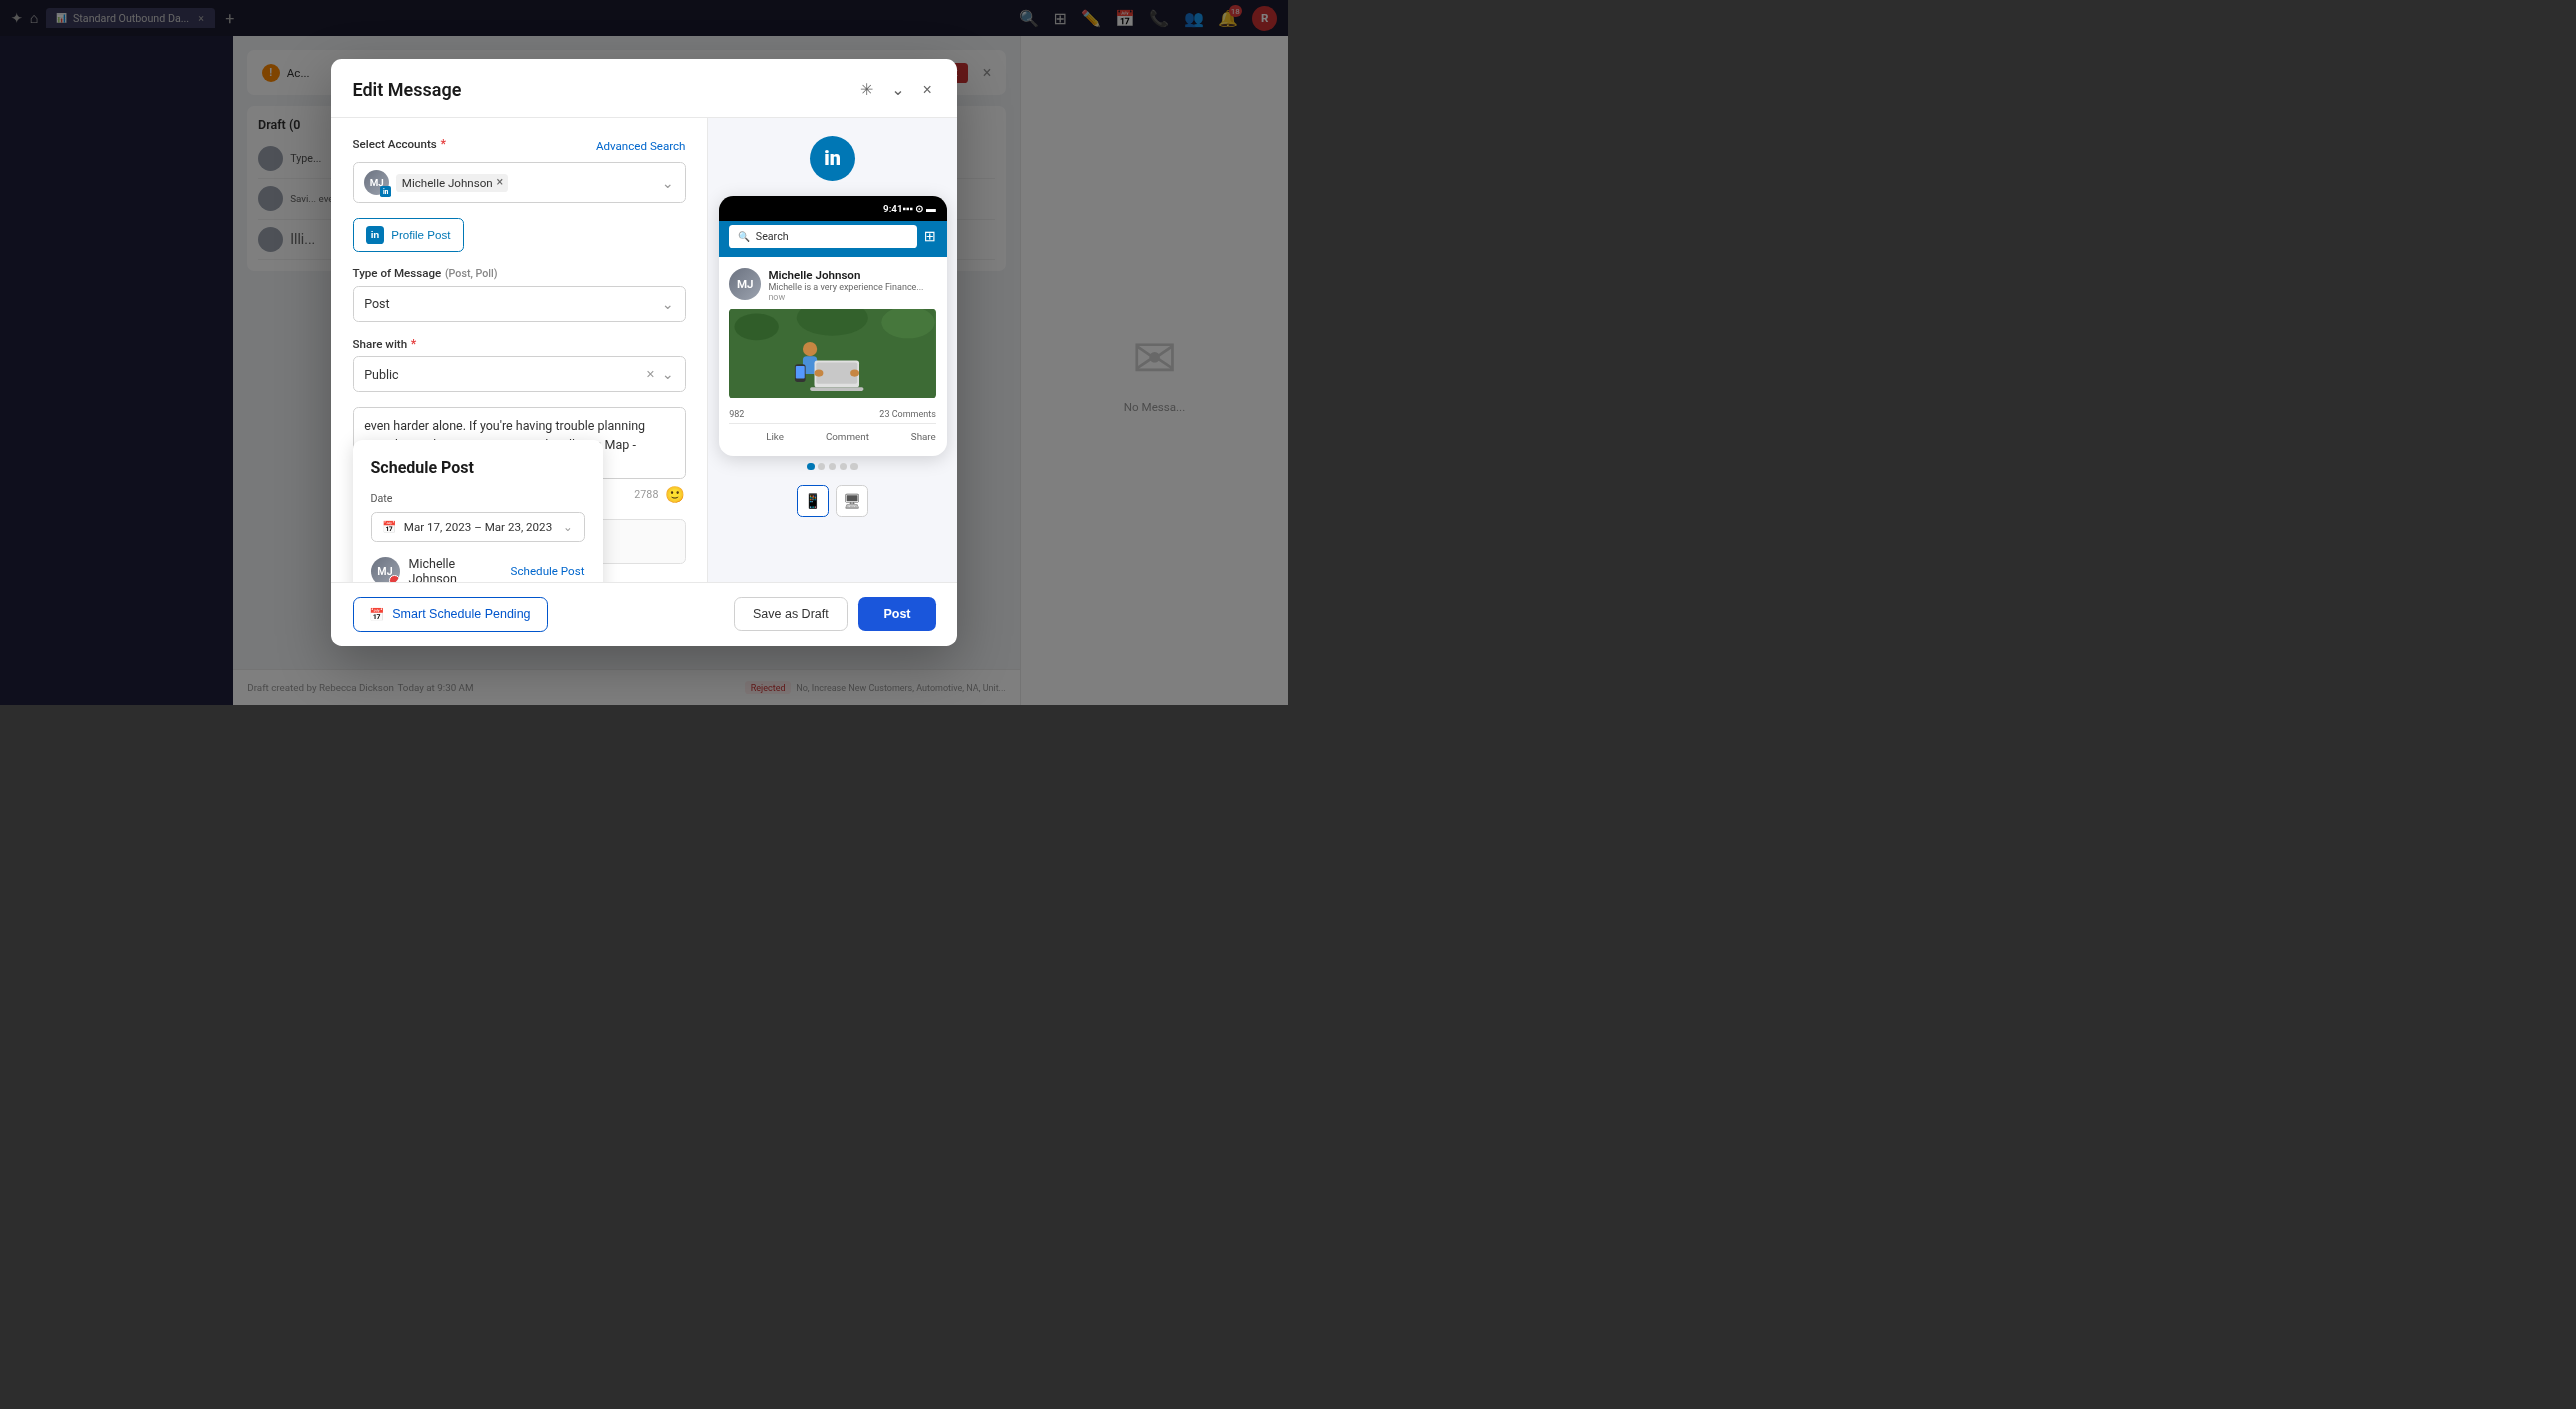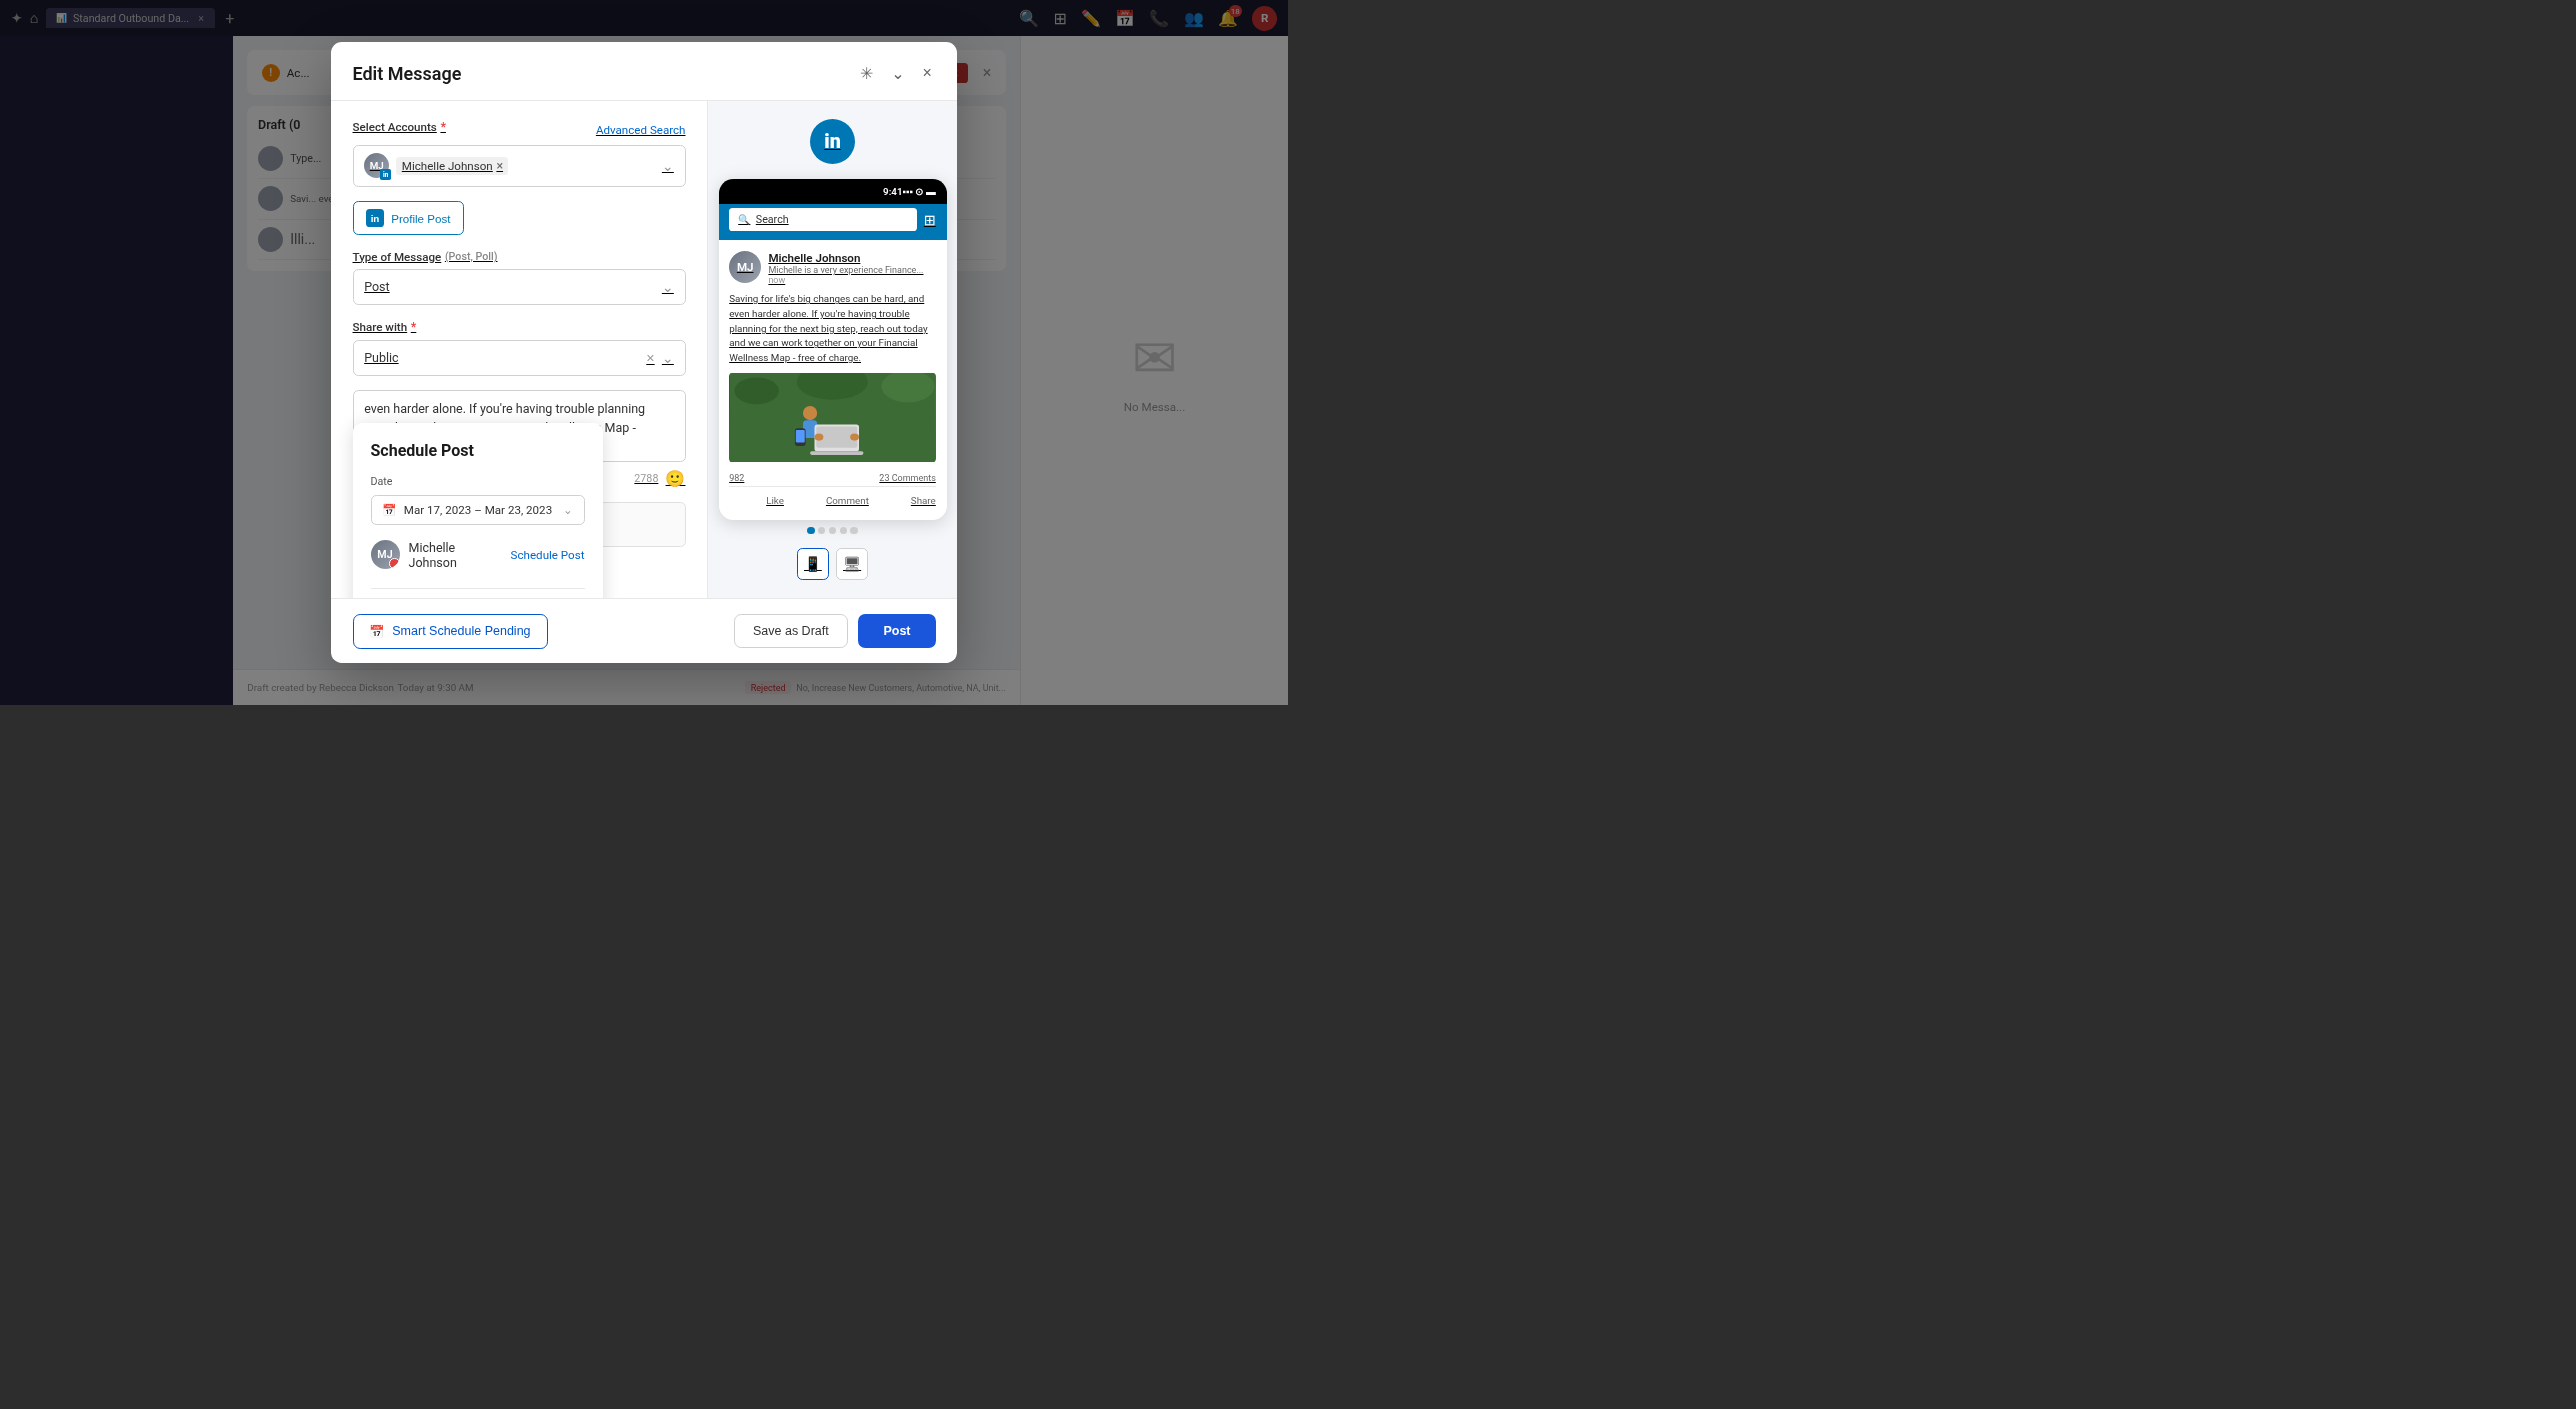--- a/index.html
+++ b/index.html
@@ -92,21 +92,20 @@
       padding: 3.6px;
       display: flex;
       align-items: center;
     }
 
     
     .modal-body {
       display: flex;
       flex: 1;
       overflow: hidden;
-      text-decoration: underline;
     }
 
     .form-section {
       flex: 1;
       padding: 18px 21.5px;
       overflow-y: auto;
       position: relative;
     }
 
     .preview-section {
@@ -997,21 +996,20 @@
           <div class="post-card">
             <div class="post-author-row">
               <div class="post-author-avatar">MJ</div>
               <div class="post-author-info">
                 <div class="post-author-name">Michelle Johnson</div>
                 <div class="post-author-sub">Michelle is a very experience Finance...</div>
                 <div class="post-author-time">now</div>
               </div>
             </div>
 
-            <div class="post-text">Saving for life's big changes can be hard, and even harder alone. If you're having trouble planning for the next big step, reach out today and we can work together on your Financial Wellness Map - free of charge.</div>
 
             <div class="post-image">
               
               <svg width="100%" height="100%" viewBox="0 0 230 100" xmlns="http://www.w3.org/2000/svg">
                 <rect width="230" height="100" fill="#3d6b35"></rect>
 
                 <ellipse cx="30" cy="20" rx="25" ry="15" fill="#2d5a27" opacity="0.8"></ellipse>
                 <ellipse cx="200" cy="15" rx="30" ry="18" fill="#4a7c40" opacity="0.7"></ellipse>
                 <ellipse cx="115" cy="10" rx="40" ry="20" fill="#2d5a27" opacity="0.6"></ellipse>
 

